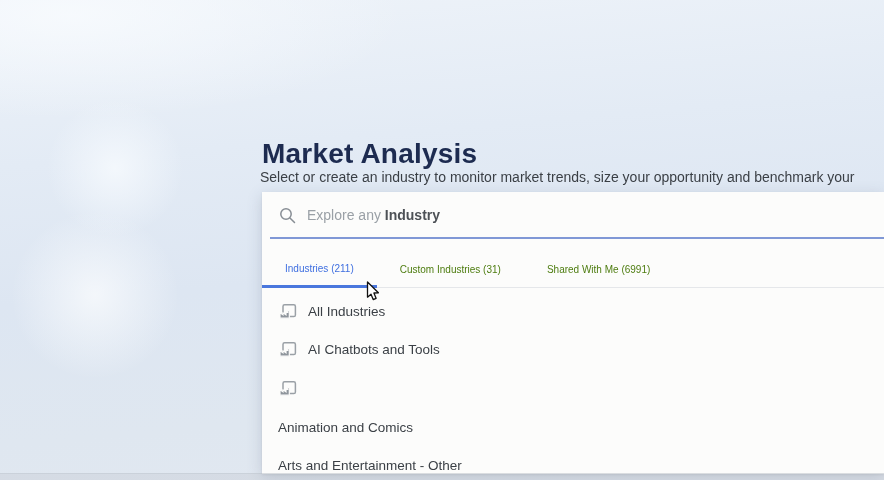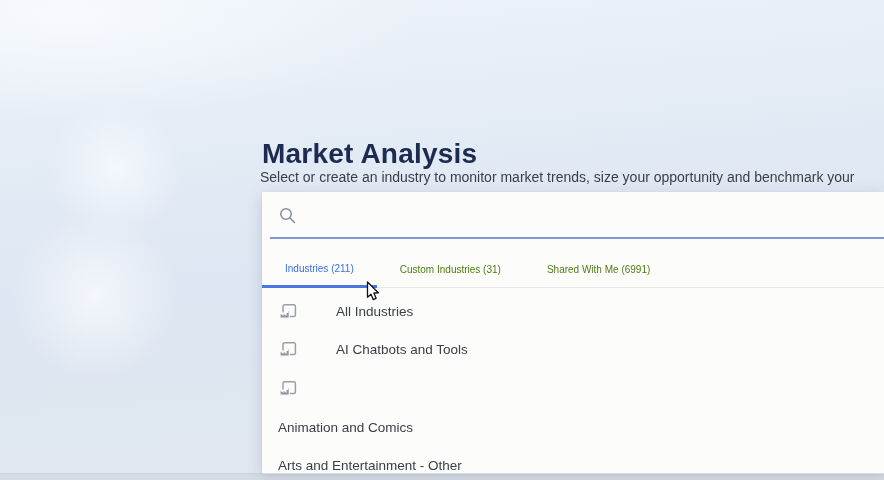--- a/index.html
+++ b/index.html
@@ -39,21 +39,21 @@
   .tab-divider{position:absolute;left:0;right:0;bottom:0;height:1px;background:#e5e7ea;}
   .tab{
     position:relative;z-index:1;display:flex;align-items:center;
     padding:12px 23px 0;color:#4d7c0f;white-space:nowrap;cursor:pointer;
     box-sizing:border-box;
   }
   .tab.active{color:#3f6fe0;border-bottom:3px solid #4a77dd;}
   .list{padding-top:4px;}
   .list-row{
     display:flex;align-items:center;height:38.6px;
-    padding-left:16px;font-size:13.5px;color:#3b4046;cursor:pointer;gap:28px;
+    padding-left:16px;font-size:13.5px;color:#3b4046;cursor:pointer;
   }
   .list-row .row-icon{width:19px;height:19px;margin-right:11px;flex:0 0 auto;}
   .list-row.no-icon{}
   .bottom-band{
     position:absolute;left:0;right:0;bottom:0;height:6px;
     background:rgba(185,192,198,0.28);
     border-top:1px solid rgba(170,178,186,0.25);
   }
   .cursor{position:absolute;left:366px;top:281px;width:14px;height:21px;z-index:9;}
 </style>
@@ -65,20 +65,21 @@
   <div class="page-title">Market Analysis</div>
   <div class="page-subtitle">Select or create an industry to monitor market trends, size your opportunity and benchmark your</div>
 
   <div class="panel">
 
     <div class="search-row">
       <svg class="search-icon" viewBox="0 0 17 17">
         <circle cx="7" cy="7" r="5.2" fill="none" stroke="#878d94" stroke-width="1.5"></circle>
         <line x1="11.2" y1="11.2" x2="15.5" y2="15.5" stroke="#878d94" stroke-width="1.5" stroke-linecap="round"></line>
       </svg>
+      <div class="search-placeholder"><span>Explore any </span><span class="hl">Industry</span></div>
       <div class="search-underline"></div>
     </div>
 
     <div class="tab-bar">
       <div class="tab active">
         <span>Industries (211)</span>
       </div>
       <div class="tab">
         <span>Custom Industries (31)</span>
       </div>

